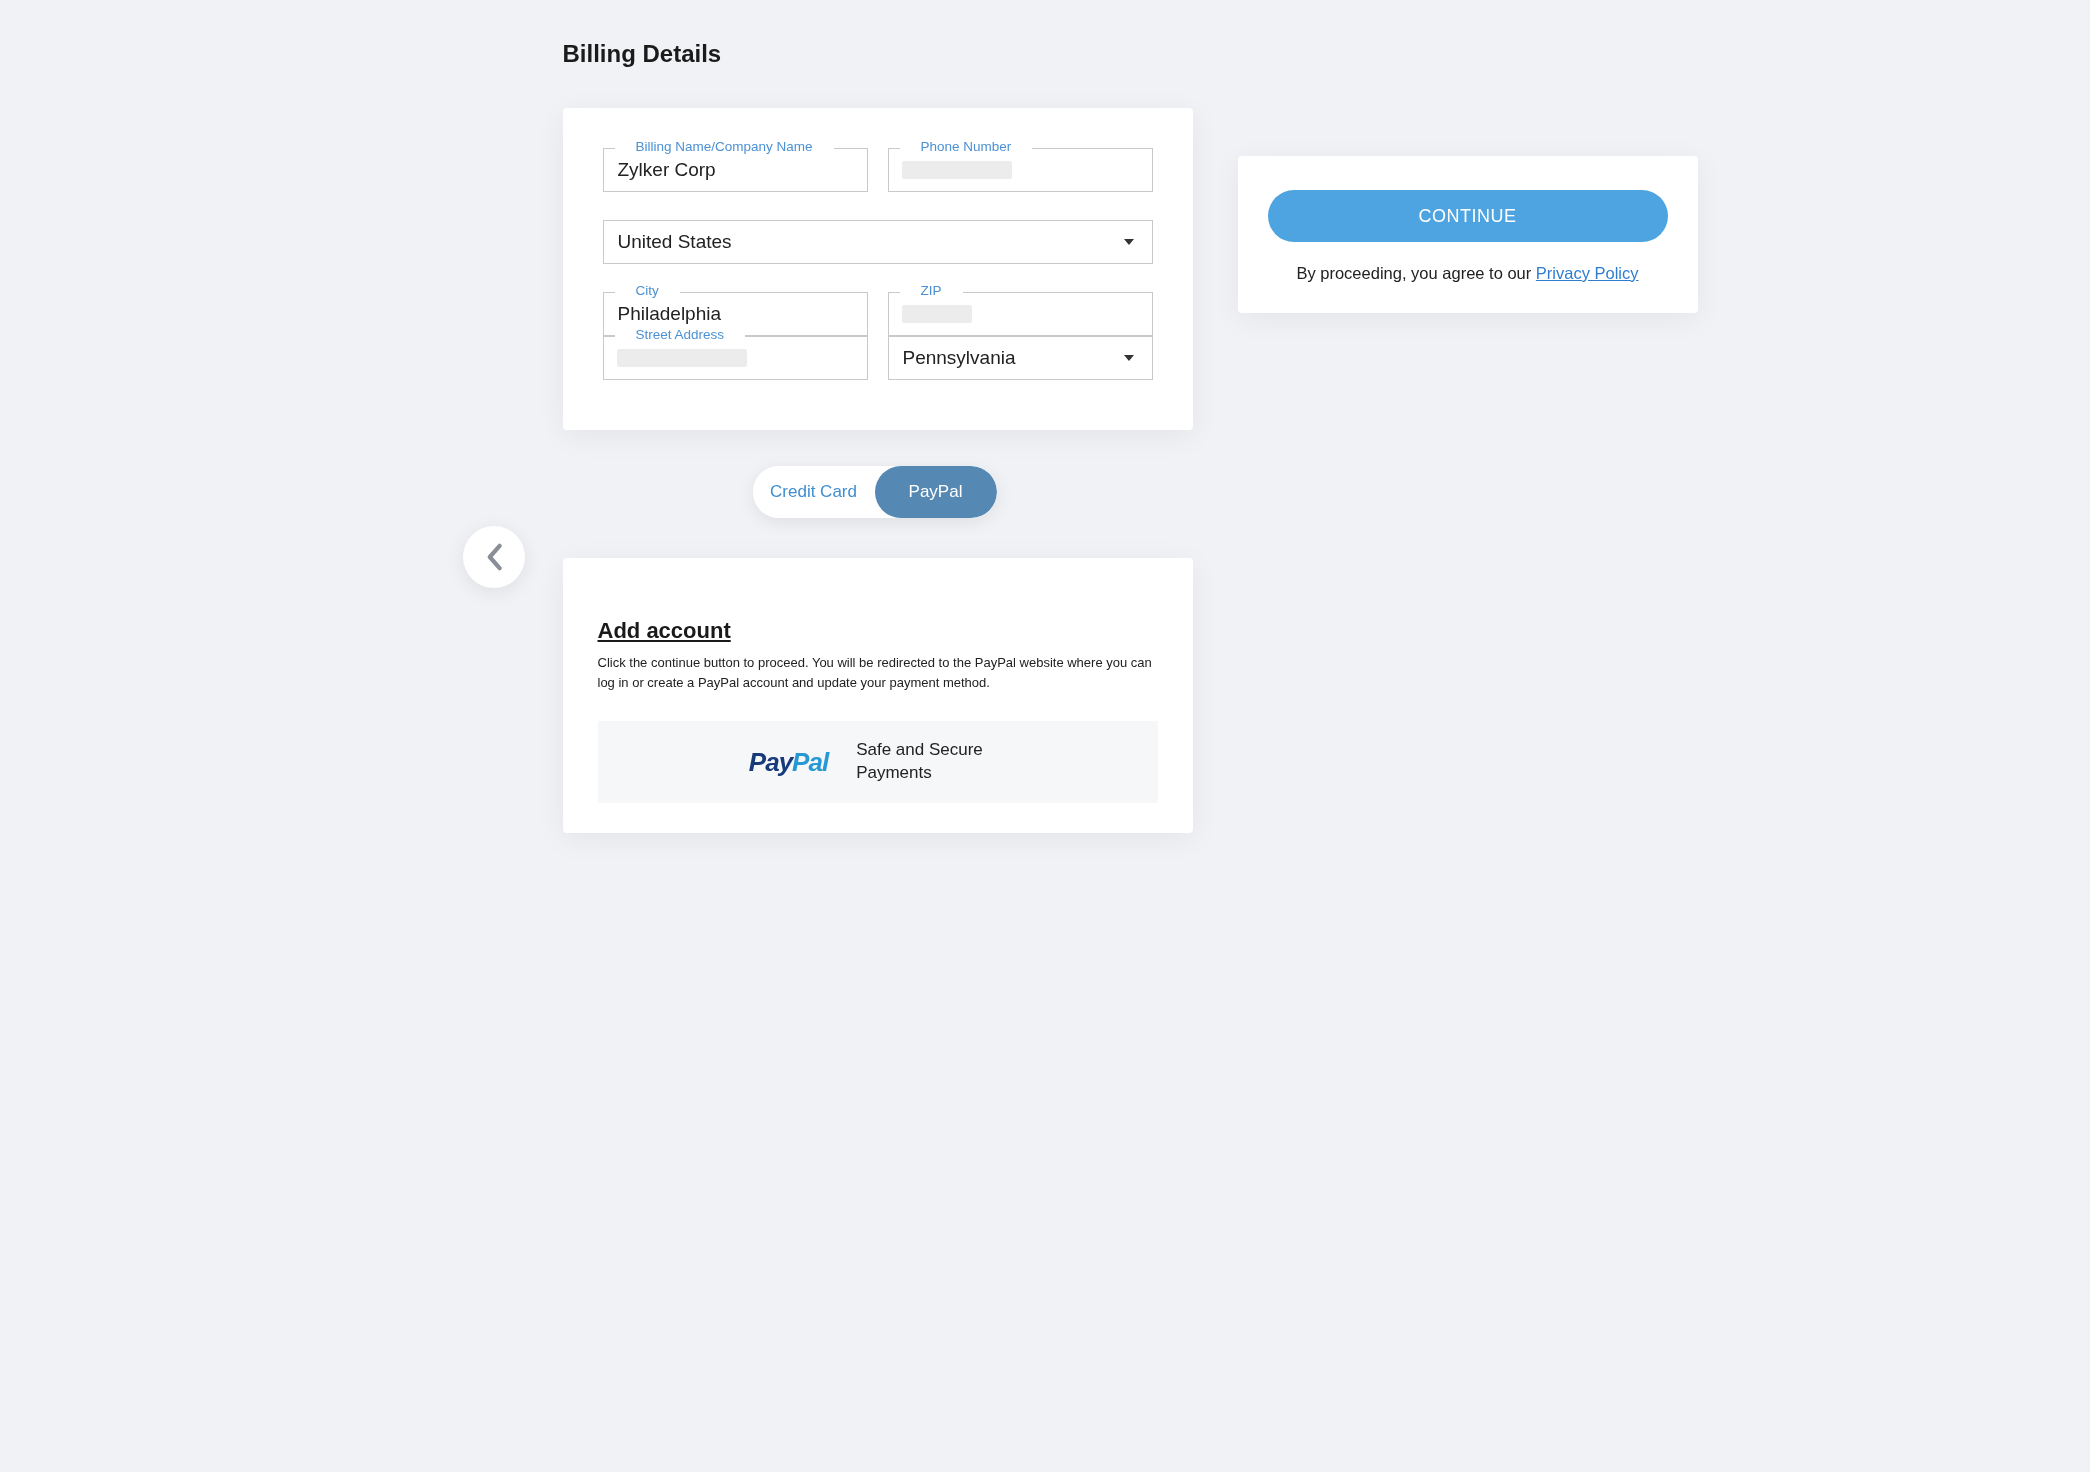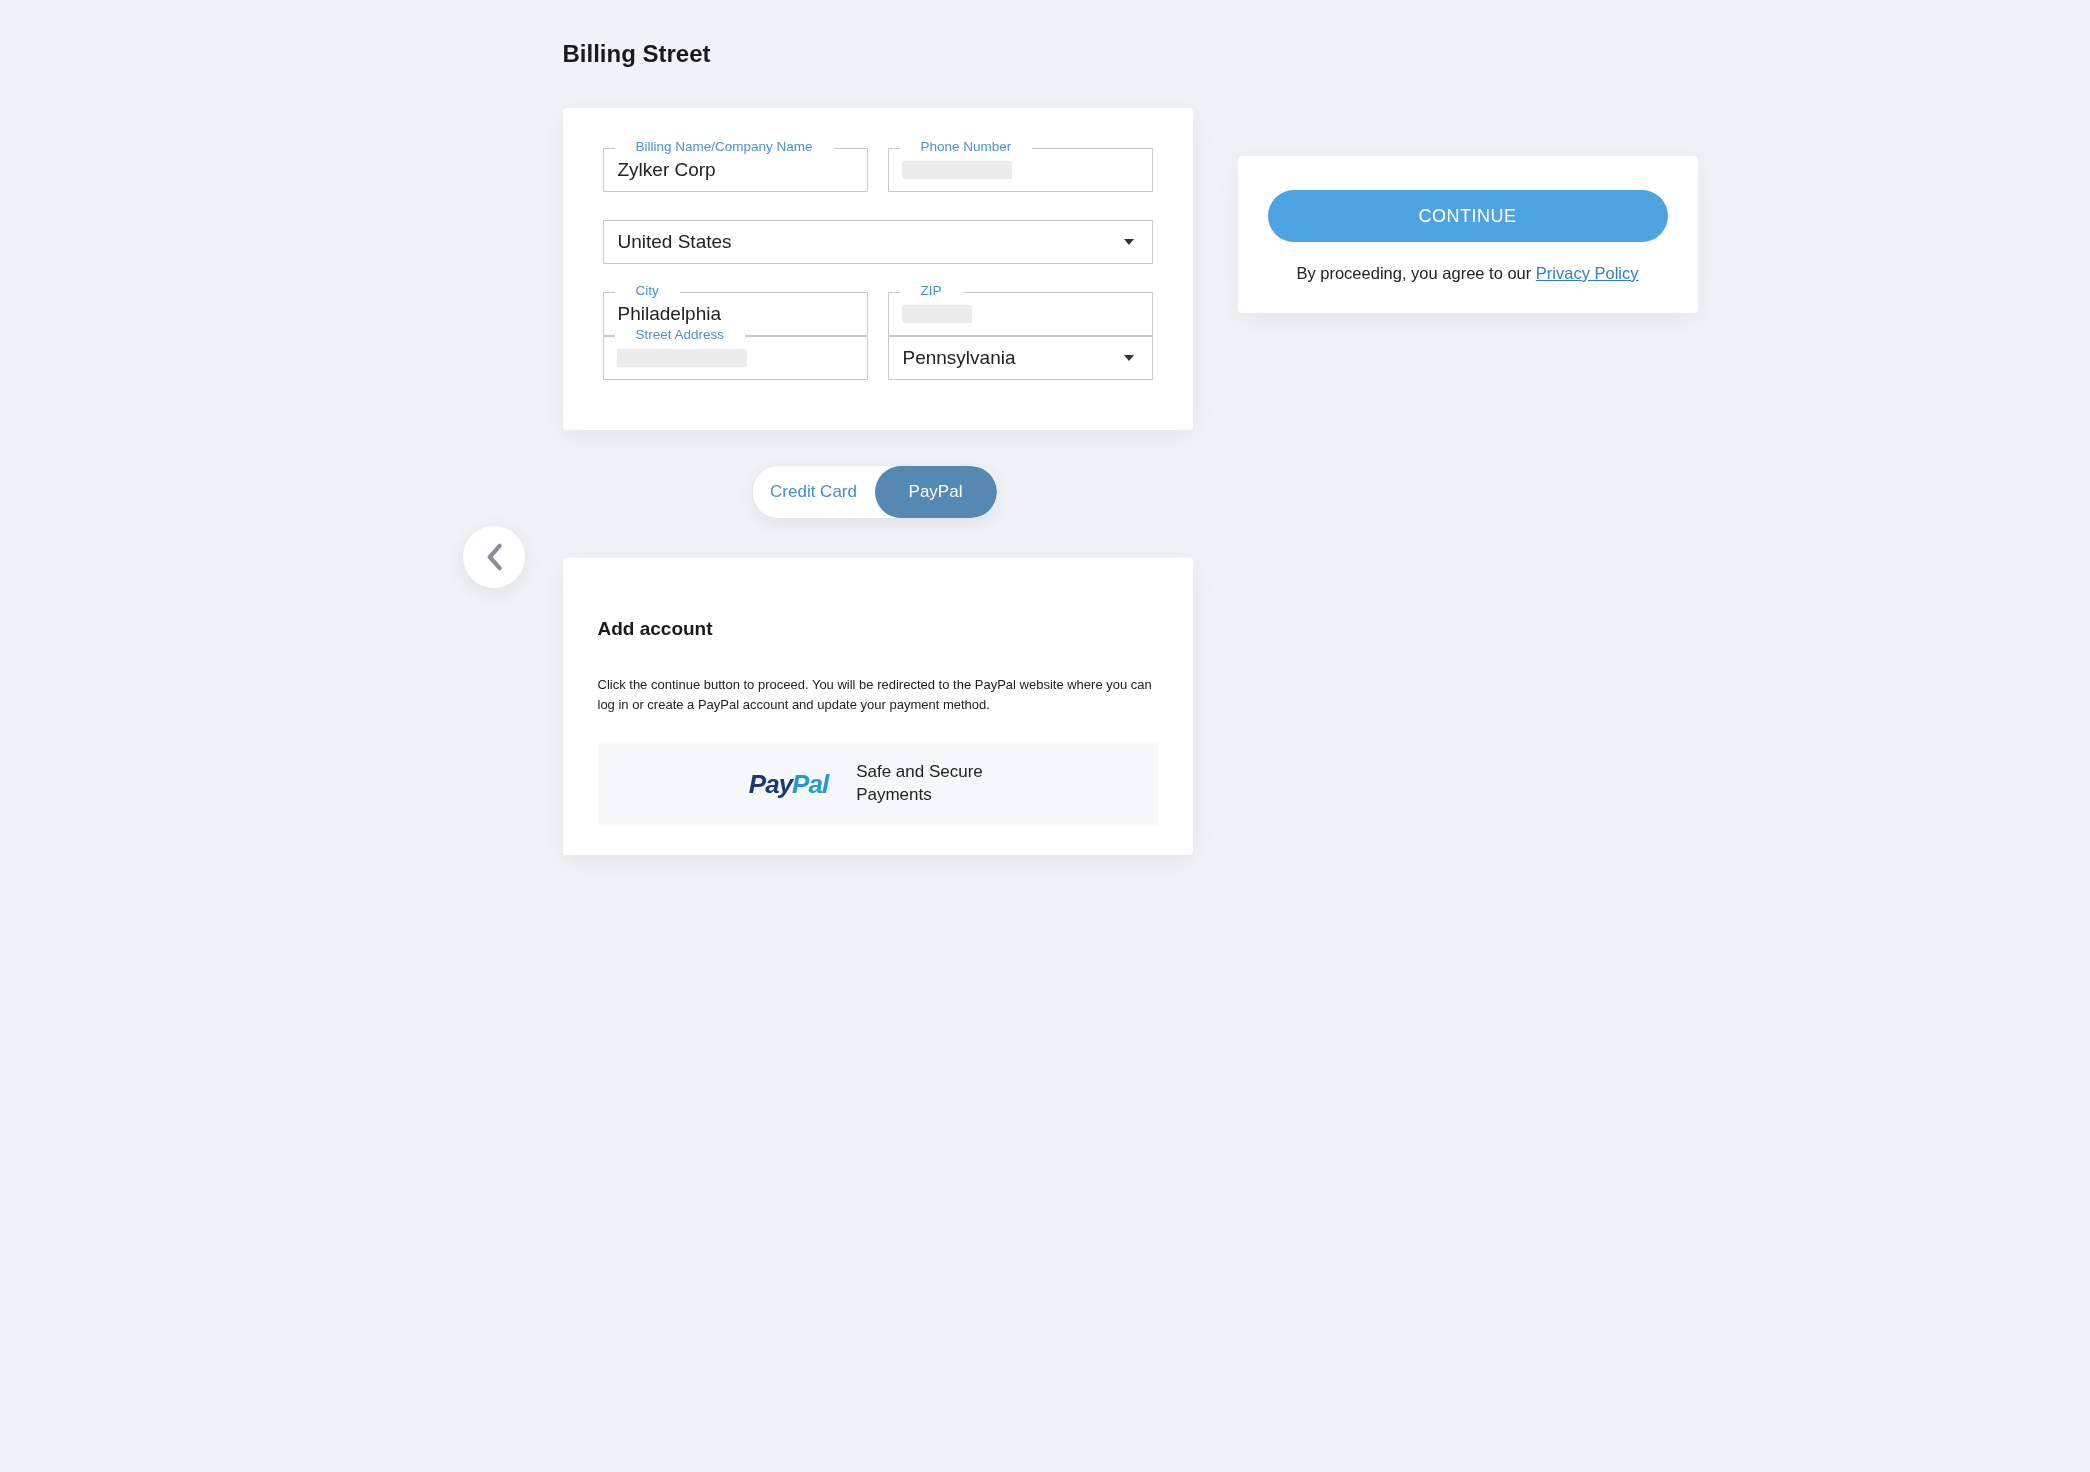--- a/index.html
+++ b/index.html
@@ -151,23 +151,24 @@
   .pay-toggle .seg.inactive { color: #3f8ed0; background: #fff; }
   .pay-toggle .seg.active   { color: #fff; background: #5589b3; border-radius: 26px; }
 
   
   .paypal-card {
     margin-left: 170px;
     width: 630px;
     padding: 60px 35px 30px 35px;
   }
   .paypal-card h3 {
-    font-size: 19px;
+    font-size: 22px;
     font-weight: 600;
-    margin-bottom: 35px;
+    margin-bottom: 9px;
+    text-decoration: underline;
   }
   .paypal-card p.desc {
     font-size: 13px;
     line-height: 1.55;
     color: #222;
     margin-bottom: 28px;
   }
   .secure-strip {
     background: #f5f7f9;
     padding: 18px 22px;
@@ -212,21 +213,21 @@
   .agree-text a {
     color: #2e7dd1;
     text-decoration: underline;
   }
 </style>
 </head>
 <body>
 
 <div class="page">
 
-  <h2 class="section-title">Billing Street</h2>
+  <h2 class="section-title">Billing Details</h2>
 
   <div class="back-circle">
     <svg viewBox="0 0 12 20">
       <path d="M10 2 L3 10 L10 18" stroke="#8a8f97" stroke-width="3" fill="none" stroke-linecap="round" stroke-linejoin="round"></path>
     </svg>
   </div>
 
   <div class="columns">
     <div class="left-col">
 

